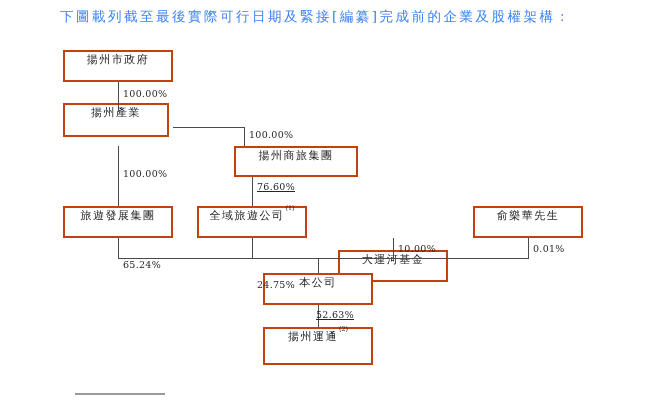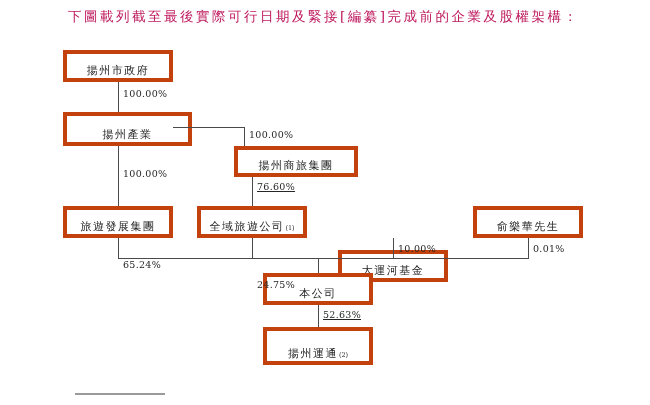--- a/index.html
+++ b/index.html
@@ -6,33 +6,33 @@
   .page{
     position:relative;
     width:650px;height:405px;
     background:#ffffff;
     font-family:"DejaVu Serif","Liberation Serif",serif;
     color:#262626;
     overflow:hidden;
   }
   .title{
     position:absolute;
-    left:68px;top:8px;
+    left:60px;top:8px;
     font-size:13.5px;
     letter-spacing:2.5px;
     white-space:nowrap;
-    color:#be185d;
+    color:#3b82f6;
   }
   .box{
     position:absolute;
     box-sizing:border-box;
-    border:4px solid #c2410c;
+    border:2px solid #c2410c;
     background:#ffffff;
     height:32px;
-    display:flex;align-items:flex-end;justify-content:center;
+    display:flex;align-items:flex-start;justify-content:center;
     font-size:11px;
     letter-spacing:1.5px;
     color:#262626;
     white-space:nowrap;
   }
   .box sup{
     font-size:6.5px;
     letter-spacing:0;
     line-height:1;
     margin-left:1px;
@@ -58,21 +58,21 @@
 <body>
 
 <div class="page">
 
   <div class="title">下圖載列截至最後實際可行日期及緊接[編纂]完成前的企業及股權架構：</div>
 
   <div class="box" style="left:63px;top:50px;width:110px;">
     <span>揚州市政府</span>
   </div>
 
-  <div class="box" style="left:63px;top:112px;width:129px;height:34px;">
+  <div class="box" style="left:63px;top:103px;width:106px;height:34px;">
     <span>揚州產業</span>
   </div>
 
   <div class="box" style="left:186px;top:146px;width:124px;height:31px;margin-left:48px;">
     <span>揚州商旅集團</span>
   </div>
 
   <div class="box" style="left:63px;top:206px;width:110px;">
     <span>旅遊發展集團</span>
   </div>
@@ -113,17 +113,17 @@
   <div class="v" style="left:318px;top:305px;height:22px;"></div>
 
   <div class="pct" style="left:123px;top:88px;">100.00%</div>
   <div class="pct" style="left:249px;top:129px;">100.00%</div>
   <div class="pct" style="left:123px;top:168px;">100.00%</div>
   <div class="pct" style="left:257px;top:181px;text-decoration:underline;">76.60%</div>
   <div class="pct" style="left:123px;top:243px;margin-top:16px;">65.24%</div>
   <div class="pct" style="left:257px;top:243px;margin-top:36px;">24.75%</div>
   <div class="pct" style="left:398px;top:243px;">10.00%</div>
   <div class="pct" style="left:533px;top:243px;">0.01%</div>
-  <div class="pct" style="left:323px;top:309px;text-decoration:underline;">52.63%</div>
+  <div class="pct" style="left:316px;top:309px;text-decoration:underline;">52.63%</div>
 
   <div class="footnote-rule"></div>
 
 </div>
 
 </body></html>

